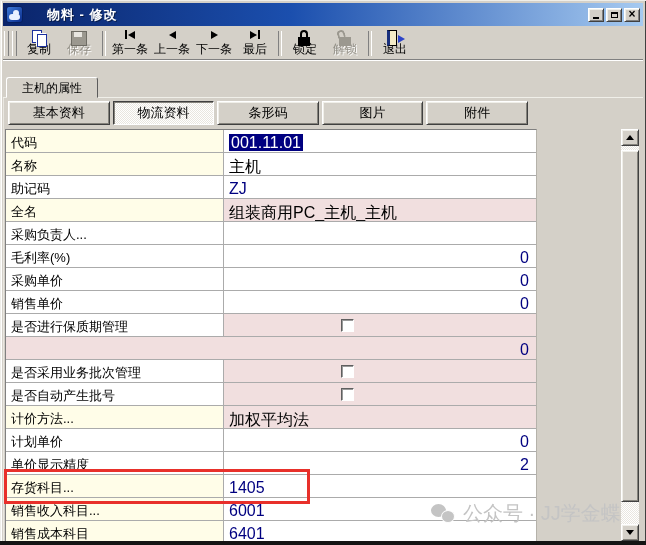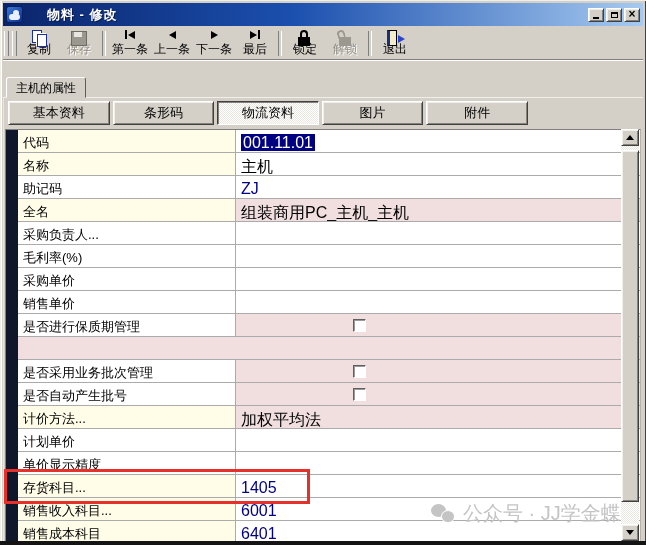--- a/index.html
+++ b/index.html
@@ -44,35 +44,35 @@
   .navbar{width:2px;height:9px;background:#000;}
   .i-nav{gap:1px;}
   .i-lock::before{content:"";position:absolute;left:6px;top:0;width:8px;height:8px;border:2px solid #000;border-bottom:none;border-radius:4px 4px 0 0;box-sizing:border-box;}
   .i-lock::after{content:"";position:absolute;left:4px;top:7px;width:12px;height:9px;background:#000;}
   .i-unlock::before{content:"";position:absolute;left:3px;top:0;width:8px;height:8px;border:2px solid #9b988f;border-bottom:none;border-radius:4px 4px 0 0;box-sizing:border-box;transform:rotate(-18deg);}
   .i-unlock::after{content:"";position:absolute;left:5px;top:7px;width:12px;height:9px;background:#9b988f;}
   .i-exit::before{content:"";position:absolute;left:3px;top:0;width:10px;height:16px;background:#f4ecc8;border:1px solid #000;border-left:3px solid #19307d;box-sizing:border-box;}
   .i-exit::after{content:"";position:absolute;right:1px;top:5px;width:0;height:0;border-top:4px solid transparent;border-bottom:4px solid transparent;border-left:7px solid #2d44c8;}
   
   .tabstrip{position:absolute;left:3px;top:76px;right:3px;height:21px;}
-  .tab{position:absolute;left:3px;top:1px;height:21px;padding:2px 9px 0;box-sizing:border-box;
+  .tab{position:absolute;left:3px;top:1px;height:21px;padding:2px 15px 0;box-sizing:border-box;
     background:#d4d0c8;border:1px solid;border-color:#fff #5c5c5c #d4d0c8 #fff;
     border-radius:3px 3px 0 0;font-size:12px;z-index:3;cursor:default;}
   .page{position:absolute;left:3px;top:97px;right:3px;bottom:4px;border-top:1px solid #f0efe9;
     box-shadow:inset 1px 0 0 #e9e7e1;}
   
   .subtabs{position:absolute;left:5px;top:3px;width:520px;height:25px;display:flex;gap:3px;}
   .sbtn{flex:1;height:24px;background:#d4d0c8;font-size:13px;display:flex;align-items:center;justify-content:center;
     border:1px solid;border-color:#fff #404040 #404040 #fff;
     box-shadow:inset 1px 1px 0 #f0efe9, inset -1px -1px 0 #85837c;box-sizing:border-box;cursor:default;}
   .sbtn.active{border-color:#404040 #fff #fff #404040;box-shadow:inset 1px 1px 0 #85837c;
     background-color:#e9e6df;background-image:conic-gradient(#fff 0 25%,#0000 0 50%,#fff 0 75%,#0000 0);background-size:2px 2px;}
   
-  .grid{position:absolute;left:2px;top:31px;width:636px;height:413px;background:#0f172a;overflow:hidden;
-    border:1px solid;border-color:#808080 #b5b2aa #b5b2aa #808080;box-sizing:border-box;padding-left:12px;}
+  .grid{position:absolute;left:2px;top:31px;width:532px;height:413px;background:#84cc16;overflow:hidden;
+    border:1px solid;border-color:#808080 #b5b2aa #b5b2aa #808080;box-sizing:border-box;}
   .row{display:flex;height:23px;border-bottom:1px solid #ababab;box-sizing:border-box;background:#fff;}
   .lbl{width:218px;flex:0 0 218px;border-right:1px solid #ababab;padding:4px 2px 0 5px;box-sizing:border-box;
     font-size:13px;color:#000;background:#fff;white-space:nowrap;overflow:hidden;}
   .lbl.req{background:#fffde8;}
   .val{flex:1;padding:4px 7px 0 5px;box-sizing:border-box;font-size:16px;color:#000;white-space:nowrap;overflow:hidden;}
   .val.pink{background:#f1dfdf;}
   .val.num{text-align:right;color:#000080;}
   .val.code{color:#000080;}
   .selv{background:#000080;color:#fff;padding:0 2px;}
   .ckbox{display:block;width:13px;height:13px;background:#fff;box-sizing:border-box;margin:1px 0 0 112px;
@@ -173,22 +173,22 @@
   </div>
 
   <div class="tabstrip">
     <span class="tab">主机的属性</span>
   </div>
 
   <div class="page">
 
     <div class="subtabs">
       <div class="sbtn">基本资料</div>
+      <div class="sbtn active">物流资料</div>
       <div class="sbtn">条形码</div>
-      <div class="sbtn active">物流资料</div>
       <div class="sbtn">图片</div>
       <div class="sbtn">附件</div>
     </div>
 
     <div class="grid">
       <div class="row">
         <div class="lbl req">代码</div>
         <div class="val"><span class="selv">001.11.01</span></div>
       </div>
       <div class="row">

